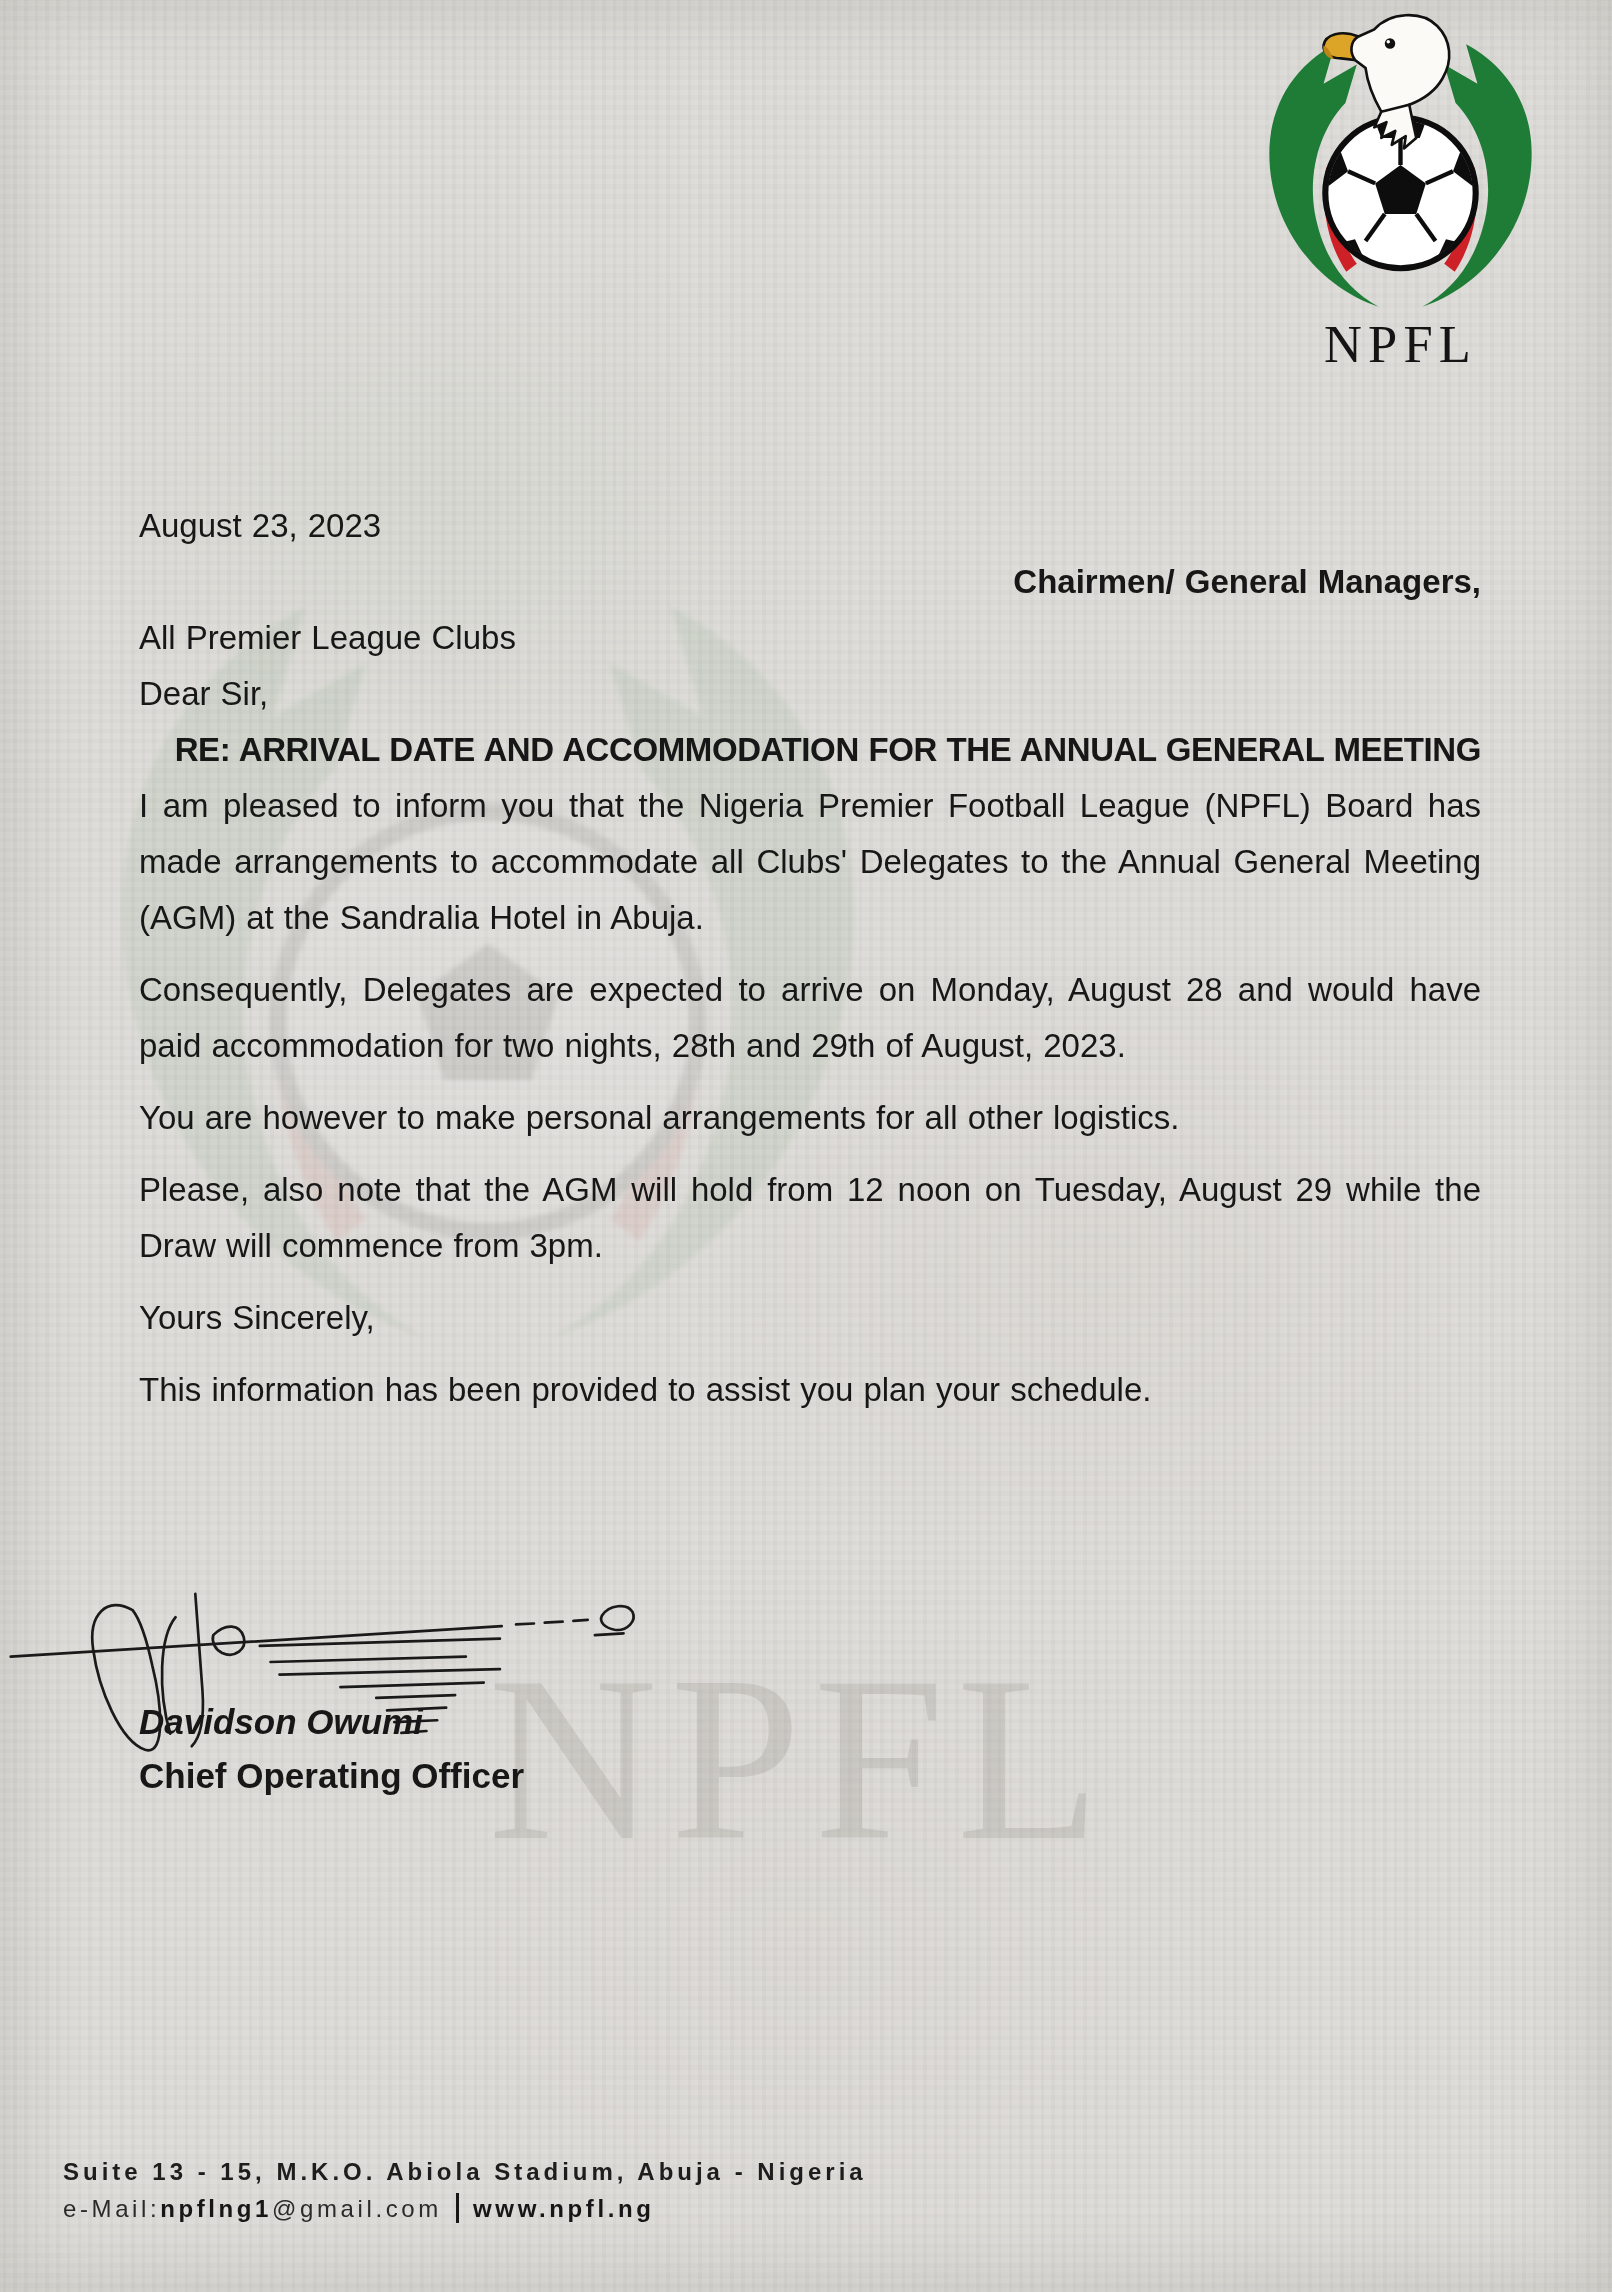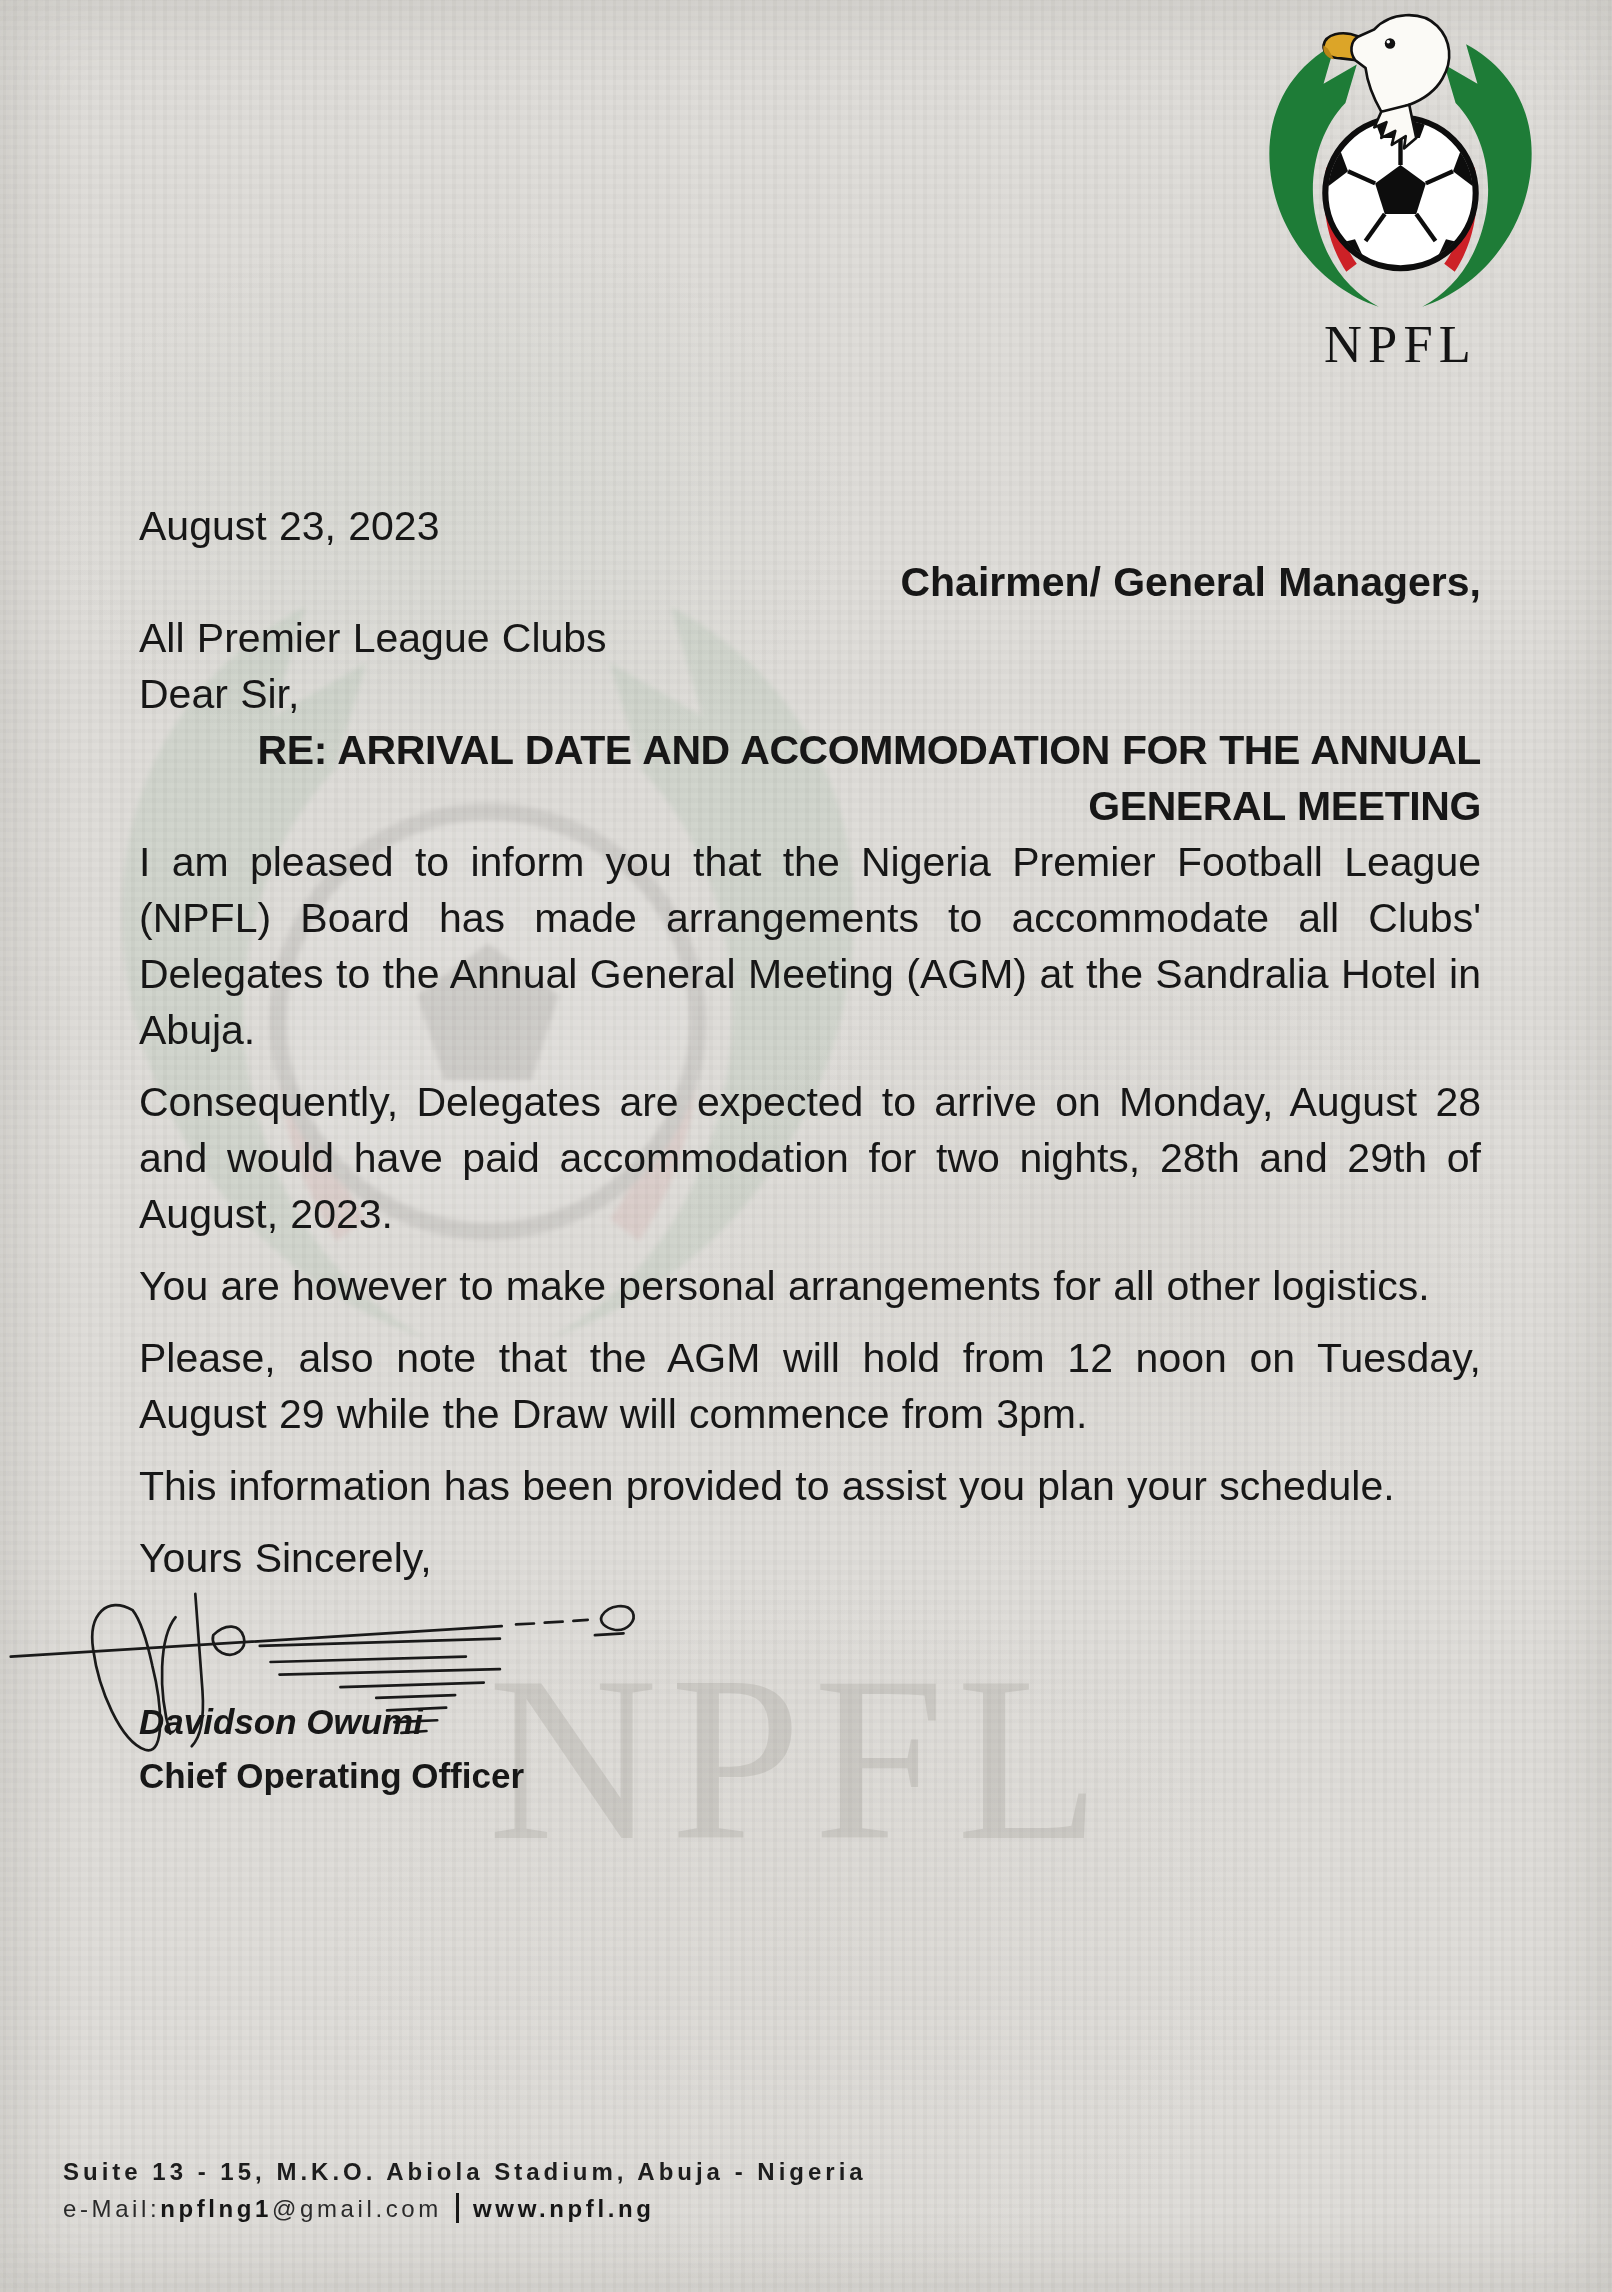--- a/index.html
+++ b/index.html
@@ -27,21 +27,21 @@
   .wm-crest{position:absolute;left:49px;top:497px;width:878px;height:927px;opacity:0.075;filter:blur(2.7px) saturate(0.8);pointer-events:none;}
   .wm-crest svg{width:100%;height:100%;display:block;}
   .wm-text{
     position:absolute;left:488px;top:1642px;
     font-family:"Liberation Serif", serif;
     font-size:235px;line-height:1;letter-spacing:12.5px;
     color:#6e6b62;opacity:0.16;pointer-events:none;
   }
   
   .content{position:absolute;left:139px;top:498px;width:1342px;}
-  .content p{margin:0;font-size:41px;line-height:56px;word-spacing:0.9px;}
+  .content p{margin:0;font-size:33px;line-height:56px;word-spacing:0.9px;}
   .date{font-size:36px;line-height:43px;margin:0 0 100px 0;}
   .recipient1{font-weight:bold;font-size:34px;line-height:43px;margin:0 0 34px 0;text-align:right;}
   .recipient2{font-size:34px;line-height:43px;margin:0 0 29.6px 0;}
   .salutation{font-size:34px;line-height:43px;margin:0 0 42px 0;}
   .subject{font-weight:bold;font-size:33px;letter-spacing:-0.4px;line-height:43px;margin:0 0 25px 0;text-align:right;}
   .para{text-align:justify;margin:0 0 16px 0 !important;}
   .closing{margin-top:3.6px !important;}
   
   .signature{position:absolute;left:0;top:1583px;width:654px;height:184px;}
   .signature svg{width:100%;height:100%;display:block;}
@@ -121,22 +121,22 @@
   <div class="content">
     <p class="date">August 23, 2023</p>
     <p class="recipient1">Chairmen/ General Managers,</p>
     <p class="recipient2">All Premier League Clubs</p>
     <p class="salutation">Dear Sir,</p>
     <p class="subject">RE: ARRIVAL DATE AND ACCOMMODATION FOR THE ANNUAL GENERAL MEETING</p>
     <p class="para">I am pleased to inform you that the Nigeria Premier Football League (NPFL) Board has made arrangements to accommodate all Clubs' Delegates to the Annual General Meeting (AGM) at the Sandralia Hotel in Abuja.</p>
     <p class="para">Consequently, Delegates are expected to arrive on Monday, August 28 and would have paid accommodation for two nights, 28th and 29th of August, 2023.</p>
     <p class="para">You are however to make personal arrangements for all other logistics.</p>
     <p class="para">Please, also note that the AGM will hold from 12 noon on Tuesday, August 29 while the Draw will commence from 3pm.</p>
+    <p class="para closing">Yours Sincerely,</p>
     <p class="para">This information has been provided to assist you plan your schedule.</p>
-    <p class="para closing">Yours Sincerely,</p>
   </div>
 
   <div class="signature">
     <svg viewBox="0 0 730 205" fill="none" stroke="#1a1a1a" stroke-width="3" stroke-linecap="round">
       <path d="M12 82 L560 48"></path>
       <path d="M148 30 C120 14 98 34 104 74 C110 118 134 176 162 186 C186 193 180 132 170 92 C164 64 156 40 148 30 Z"></path>
       <path d="M196 38 C178 60 176 120 190 168"></path>
       <path d="M218 12 L226 120 C228 150 224 172 214 182"></path>
       <path d="M238 58 C252 44 268 46 272 60 C276 74 262 84 248 78 C240 74 236 66 238 58 Z"></path>
       <path d="M290 70 L558 62"></path>

